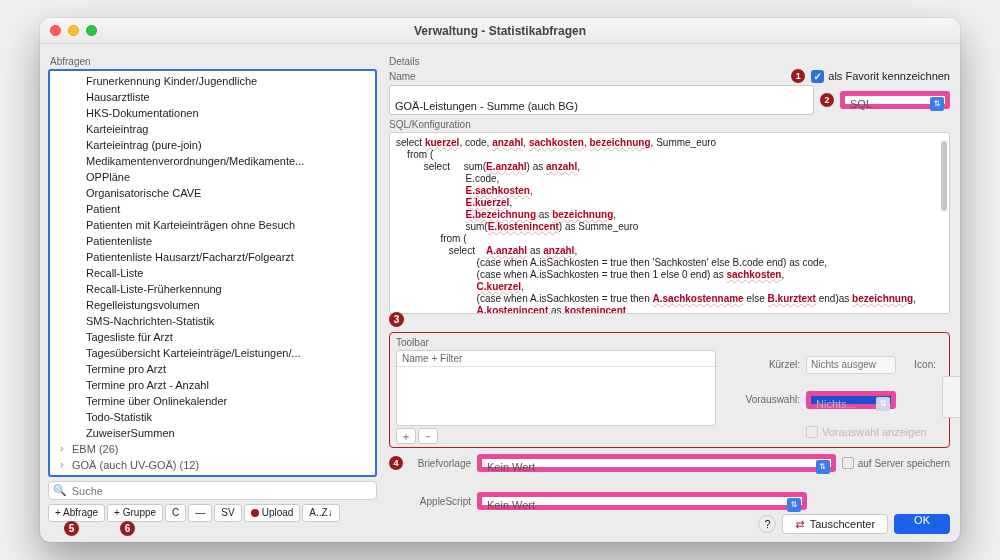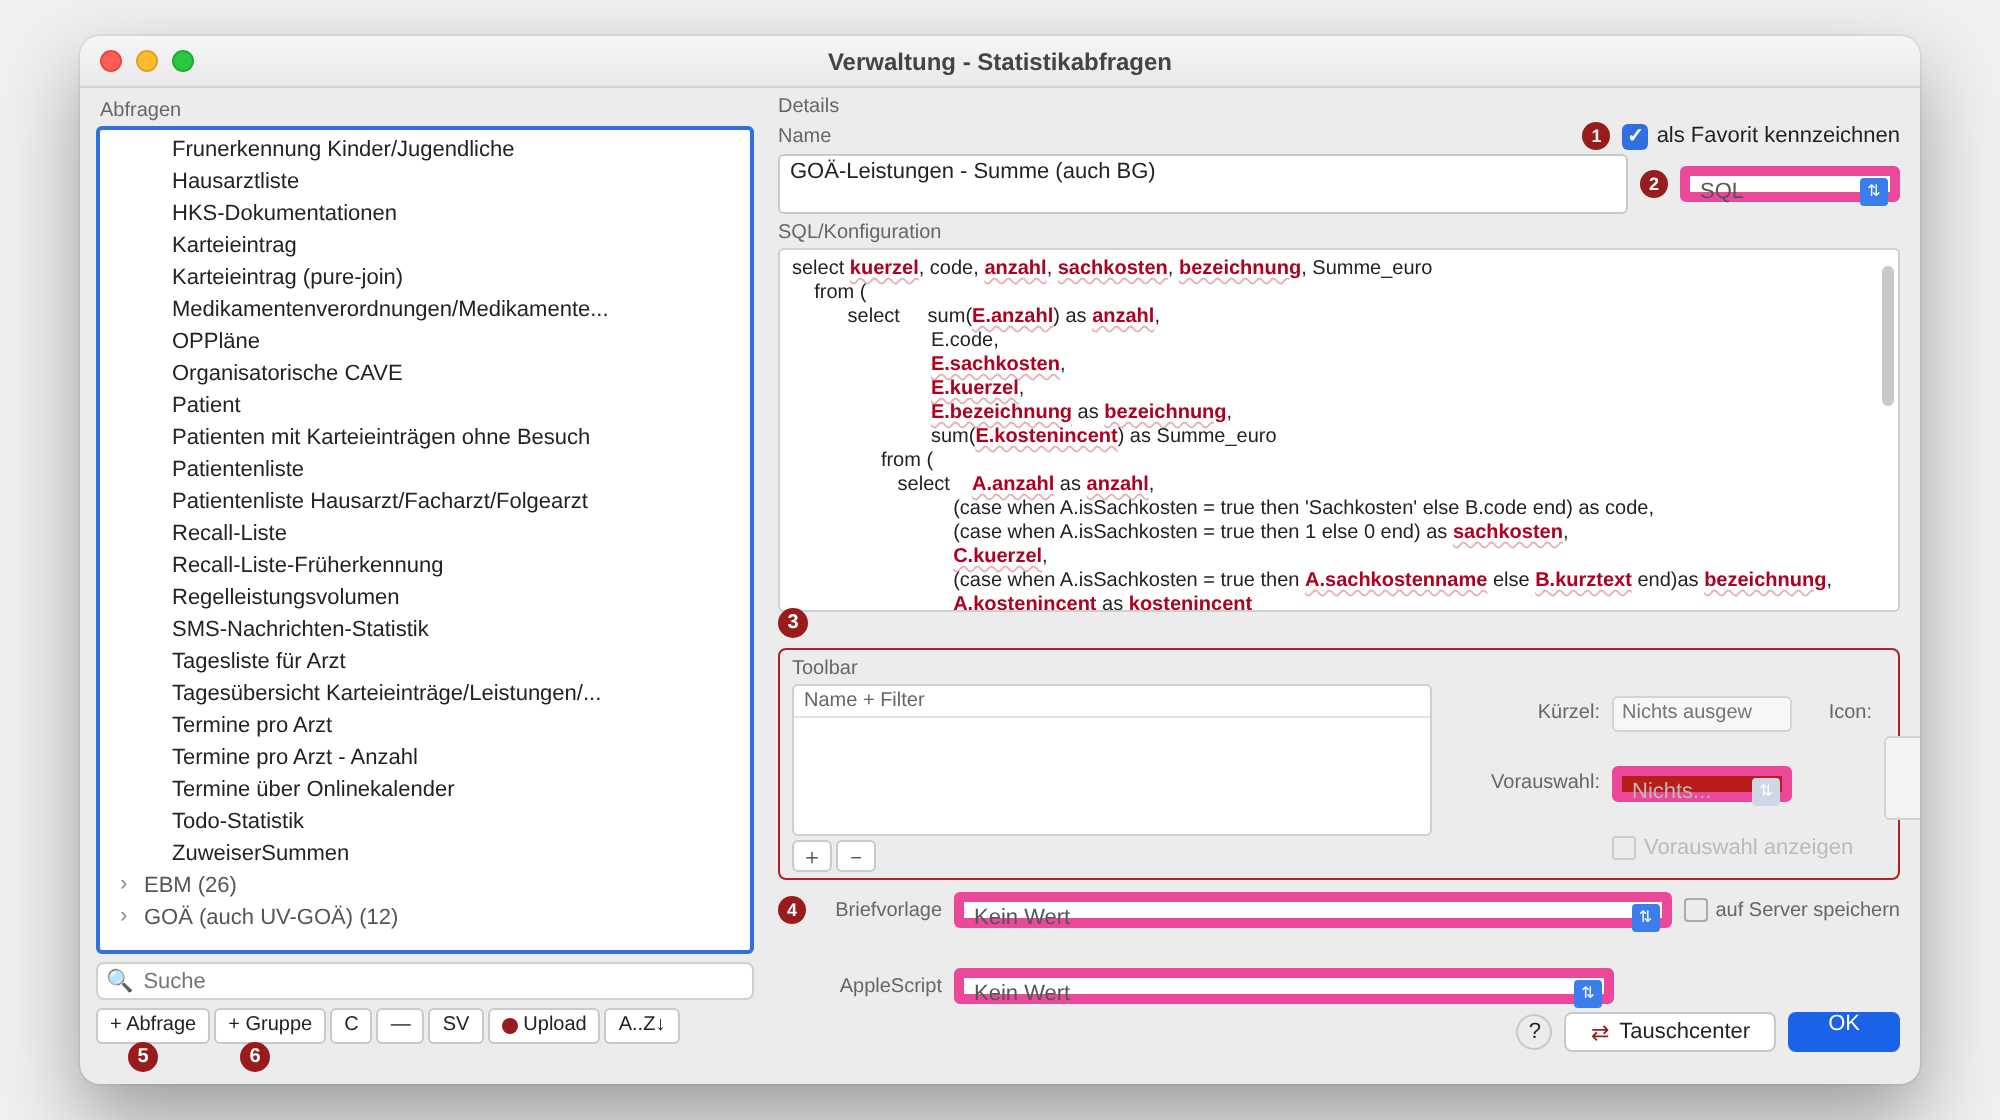--- a/index.html
+++ b/index.html
@@ -22,21 +22,21 @@
     background:linear-gradient(#f6f6f6,#e9e9e9);
     border-bottom:1px solid #d5d5d5;
   }
   .traffic { display:flex; gap:7px; padding-left:10px; align-items:center; }
   .traffic span { width:11px; height:11px; border-radius:50%; display:inline-block; }
   .tl-close{background:#ff5f57;border:1px solid #e24b41;}
   .tl-min{background:#ffbd2e;border:1px solid #e1a128;}
   .tl-max{background:#28c940;border:1px solid #1fab35;}
   .title { position:absolute; left:0; right:0; text-align:center; font-size:12px; font-weight:600; color:#444; pointer-events:none; }
 
-  .body { display:flex; height:calc(100% - 26px); }
+  .body { display:flex; height:calc(100% - 26px);align-items:flex-end; }
 
   
   .left {
     width:345px; padding:6px 8px 8px 8px; display:flex; flex-direction:column;
   }
   .pane-label { font-size:10px; color:#666; padding:0 0 2px 2px; }
   .tree-wrap {
     flex:1; background:#fff; border:2.5px solid #2f6fe0; border-radius:3px;
     overflow:hidden; position:relative;
   }
@@ -69,21 +69,21 @@
   }
   .btn + .btn { margin-left:2px; }
   .dot-red { width:8px;height:8px;border-radius:50%;background:#9a1b1b;display:inline-block; }
 
   
   .right { flex:1; padding:4px 10px 8px 4px; overflow:hidden; display:flex; flex-direction:column; }
   .row { display:flex; align-items:center; gap:6px; }
   .lab { font-size:10px; color:#666; }
   .name-field {
     flex:1; background:#fff; border:1px solid #c9c9c9; border-radius:3px;
-    height:30px; padding:0 5px; font-size:11px; line-height:16px;
+    height:30px; padding:12px 5px; font-size:11px; line-height:16px;
   }
   .select {
     background:#fff; border:5px solid #ec4899; border-radius:3px;
     height:18px; padding:0 18px 0 5px; font-size:11px; line-height:16px;
     position:relative; min-width:110px; color:#555;
   }
   .select.small { min-width:70px; }
   .select .caret {
     position:absolute; right:1px; top:1px; width:14px; height:14px;
     background:#3b7ded; border-radius:2px; color:#fff;
@@ -271,21 +271,21 @@
                 <span class="sq-btn">－</span>
               </div>
             </div>
             <div style="flex:1;display:grid;grid-template-columns:68px 90px 34px 50px;gap:6px 6px;align-items:center;color:#999;">
               <div class="lab" style="text-align:right;">Kürzel:</div>
               <input disabled="" style="border: 1px solid rgb(212, 212, 212); border-radius: 3px; height: 18px; font-size: 10px; padding: 0px 4px; color: rgb(187, 187, 187); background: rgb(247, 247, 247);" placeholder="Nichts ausgew">
               <div class="lab" style="text-align:right;">Icon:</div>
               <div class="icon-well" style="grid-row:span 3;"></div>
 
               <div class="lab" style="text-align:right;">Vorauswahl:</div>
-              <div class="select small" style="background:#b91c1c;color:#bbb;">
+              <div class="select small" style="background:#1d4ed8;color:#bbb;">
                 <span>Nichts...</span><span class="caret" style="background:#cfd6e6;">⇅</span>
               </div>
               <div></div>
 
               <div></div>
               <div style="grid-column:span 2;display:flex;align-items:center;gap:4px;color:#bbb;">
                 <span style="width:12px;height:12px;border:1px solid #ccc;border-radius:2px;display:inline-block;"></span>
                 <span>Vorauswahl anzeigen</span>
               </div>
             </div>

